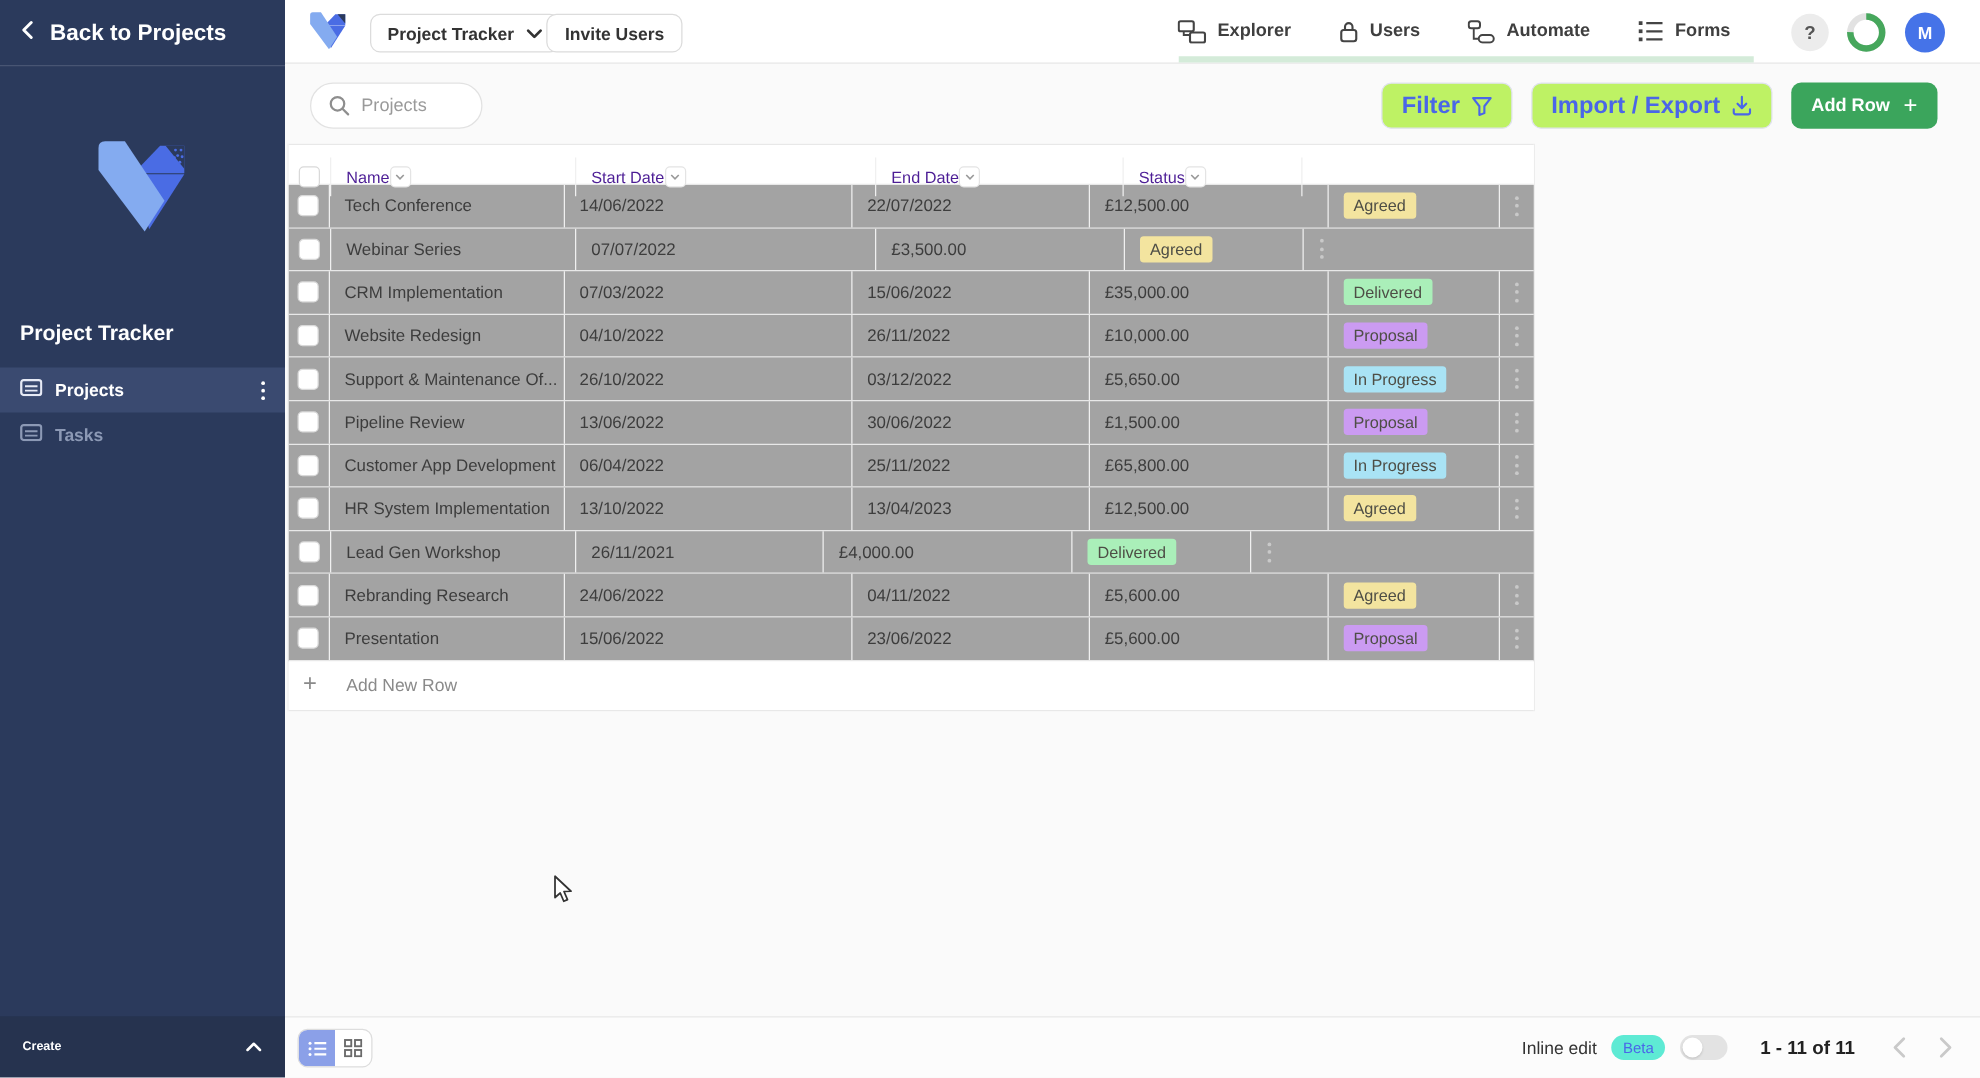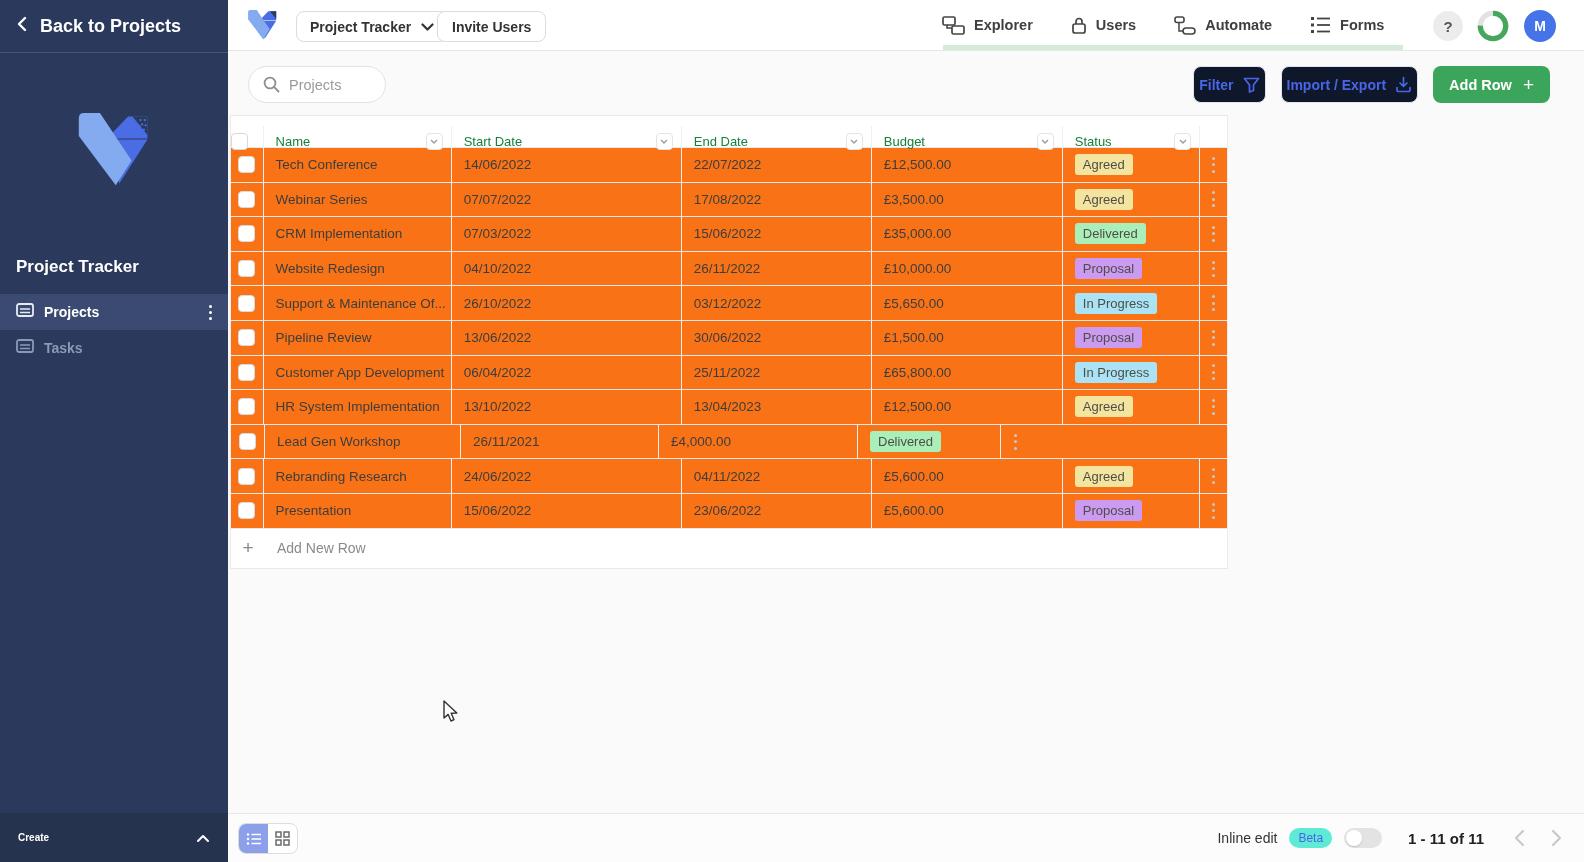--- a/index.html
+++ b/index.html
@@ -49,45 +49,45 @@
   .loading-underline { position:absolute; left:715px; bottom:0; width:460px; height:5px; background:#D4EBD9; }
 
   
   .content { position:absolute; left:228px; top:51px; right:0; bottom:0; background:#FAFAFA; }
   .search-pill { position:absolute; left:20px; top:15px; width:138px; height:37px; border-radius:19px;
     border:1px solid #E2E2E2; background:#fff; display:flex; align-items:center; gap:9px; padding:0 14px; }
   .search-pill input { border:none; outline:none; width:80px; font-size:14.5px; color:#3d3d3d;
     font-family:inherit; background:transparent; }
   .search-pill input::placeholder { color:#9A9A9A; }
   .toolbar-right { position:absolute; right:34px; top:15px; display:flex; gap:15px; }
-  .btn-outline { height:37px; display:flex; align-items:center; gap:9px; background:#0f172a;
-    border:1px solid #E0E2EE; border-radius:8px; padding:0 5px; cursor:pointer;
-    color:#4A66E8; font-size:14px; font-weight:700; font-family:inherit; }
+  .btn-outline { height:37px; display:flex; align-items:center; gap:9px; background:#bef264;
+    border:1px solid #E0E2EE; border-radius:8px; padding:0 15px; cursor:pointer;
+    color:#4A66E8; font-size:19px; font-weight:700; font-family:inherit; }
   .btn-green { height:37px; display:flex; align-items:center; gap:11px; background:#3BA55C;
     border:none; border-radius:8px; padding:0 16px; cursor:pointer;
     color:#fff; font-size:14.5px; font-weight:700; font-family:inherit; }
   .btn-green .plus { font-size:19px; font-weight:400; line-height:1; }
 
   
   .table { position:absolute; left:2px; top:64px; width:998px; background:#fff;
     border-left:1px solid #ECECEC; border-right:1px solid #ECECEC; }
   .t-head { display:flex; height:33px; border-top:1px solid #E8E8E8; border-bottom:1px solid #E8E8E8;
     align-items:center; background:#fff; }
-  .t-row { display:flex; height:34.6px; border-bottom:1px solid #E8E8E8; align-items:center; background:#f97316; }
+  .t-row { display:flex; height:34.6px; border-bottom:1px solid #E8E8E8; align-items:center; background:#a3a3a3; }
   .cell { height:100%; display:flex; align-items:center; padding:0 8px 0 12px; border-right:1px solid #F0F0F0;
     overflow:hidden; white-space:nowrap; }
   .cell:last-child { border-right:none; }
   .c-check { width:34px; justify-content:center; padding:0; }
   .c-name { width:196px; }
   .c-start { width:240px; }
   .c-end { width:198px; }
   .c-budget { width:199px; }
   .c-status { width:143px; }
   .c-kebab { width:28px; justify-content:center; padding:0; }
-  .t-head .cell { justify-content:space-between; color:#15803d; font-size:13px; font-weight:500;margin-top:20px; }
+  .t-head .cell { color:#4c1d95; font-size:13px; font-weight:500;margin-top:20px; }
   .t-row .cell { color:#3D3D3D; font-size:13.5px; }
   .checkbox { width:17px; height:17px; border:1px solid #D9D9D9; border-radius:4px; background:#fff; cursor:pointer; }
   .col-dd { width:17px; height:17px; border:1px solid #E4E4E4; border-radius:4px; background:#fff;
     display:flex; align-items:center; justify-content:center; cursor:pointer; flex:none; }
   .chip { display:inline-block; padding:3px 8px; border-radius:3px; font-size:13px; color:#4E4E46; }
   .row-kebab { display:flex; flex-direction:column; gap:3.5px; cursor:pointer; }
   .row-kebab i { width:3px; height:3px; border-radius:50%; background:#C9C9C9; display:block; }
   .add-row { display:flex; align-items:center; height:40px; border-bottom:1px solid #E8E8E8;
     background:#fff; cursor:pointer; }
   .add-row .plus-wrap { width:34px; display:flex; justify-content:center; color:#8A8A8A; font-size:19px; }
@@ -311,28 +311,20 @@
           </span>
       </div>
       <div class="cell c-end">
         <span>End Date</span>
         <span class="col-dd">
             <svg width="8" height="5" viewBox="0 0 8 5">
               <polyline points="1,1 4,4 7,1" fill="none" stroke="#999" stroke-width="1.3"></polyline>
             </svg>
           </span>
       </div>
-      <div class="cell c-budget">
-        <span>Budget</span>
-        <span class="col-dd">
-            <svg width="8" height="5" viewBox="0 0 8 5">
-              <polyline points="1,1 4,4 7,1" fill="none" stroke="#999" stroke-width="1.3"></polyline>
-            </svg>
-          </span>
-      </div>
       <div class="cell c-status">
         <span>Status</span>
         <span class="col-dd">
             <svg width="8" height="5" viewBox="0 0 8 5">
               <polyline points="1,1 4,4 7,1" fill="none" stroke="#999" stroke-width="1.3"></polyline>
             </svg>
           </span>
       </div>
       <div class="cell c-kebab"></div>
     </div>
@@ -357,21 +349,20 @@
             </span>
     </div>
   </div>
 
   <div class="t-row">
     <div class="cell c-check">
       <span class="checkbox"></span>
     </div>
     <div class="cell c-name">Webinar Series</div>
     <div class="cell c-start">07/07/2022</div>
-    <div class="cell c-end">17/08/2022</div>
     <div class="cell c-budget">£3,500.00</div>
     <div class="cell c-status">
             <span class="chip" style="background: rgb(243, 228, 159);">Agreed</span>
           </div>
     <div class="cell c-kebab">
       <span class="row-kebab">
               <i></i>
               <i></i>
               <i></i>
             </span>

